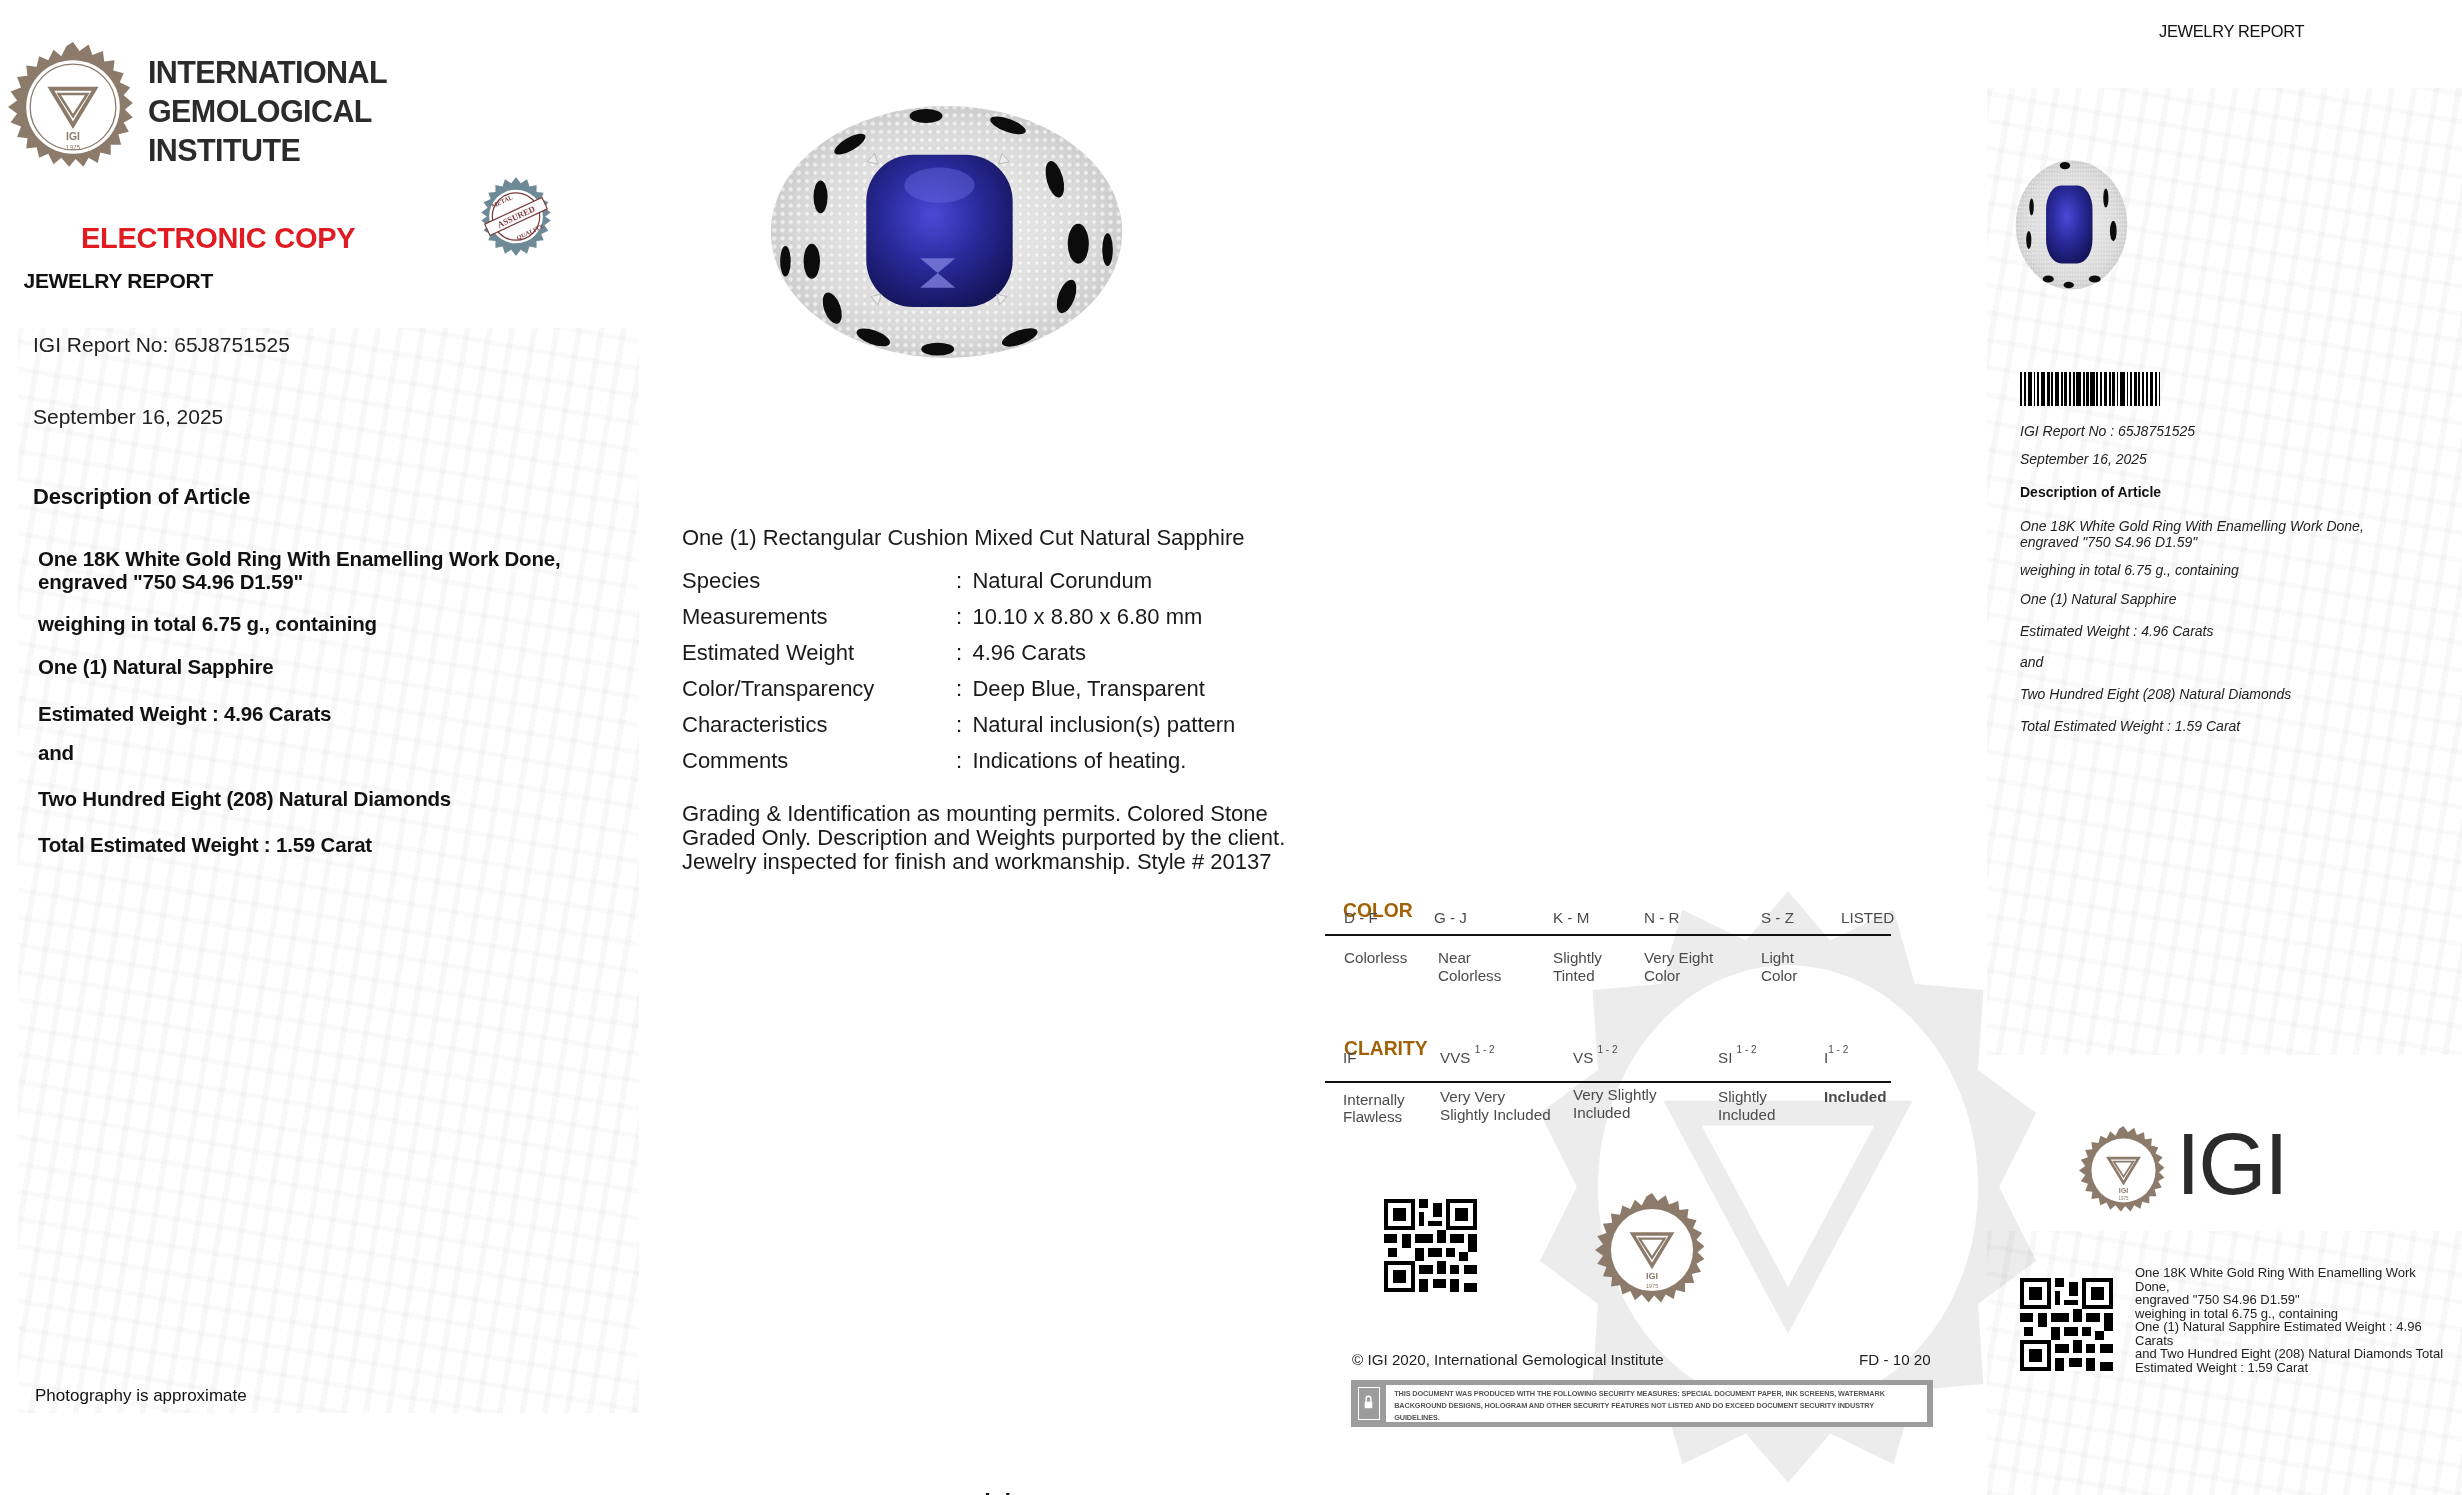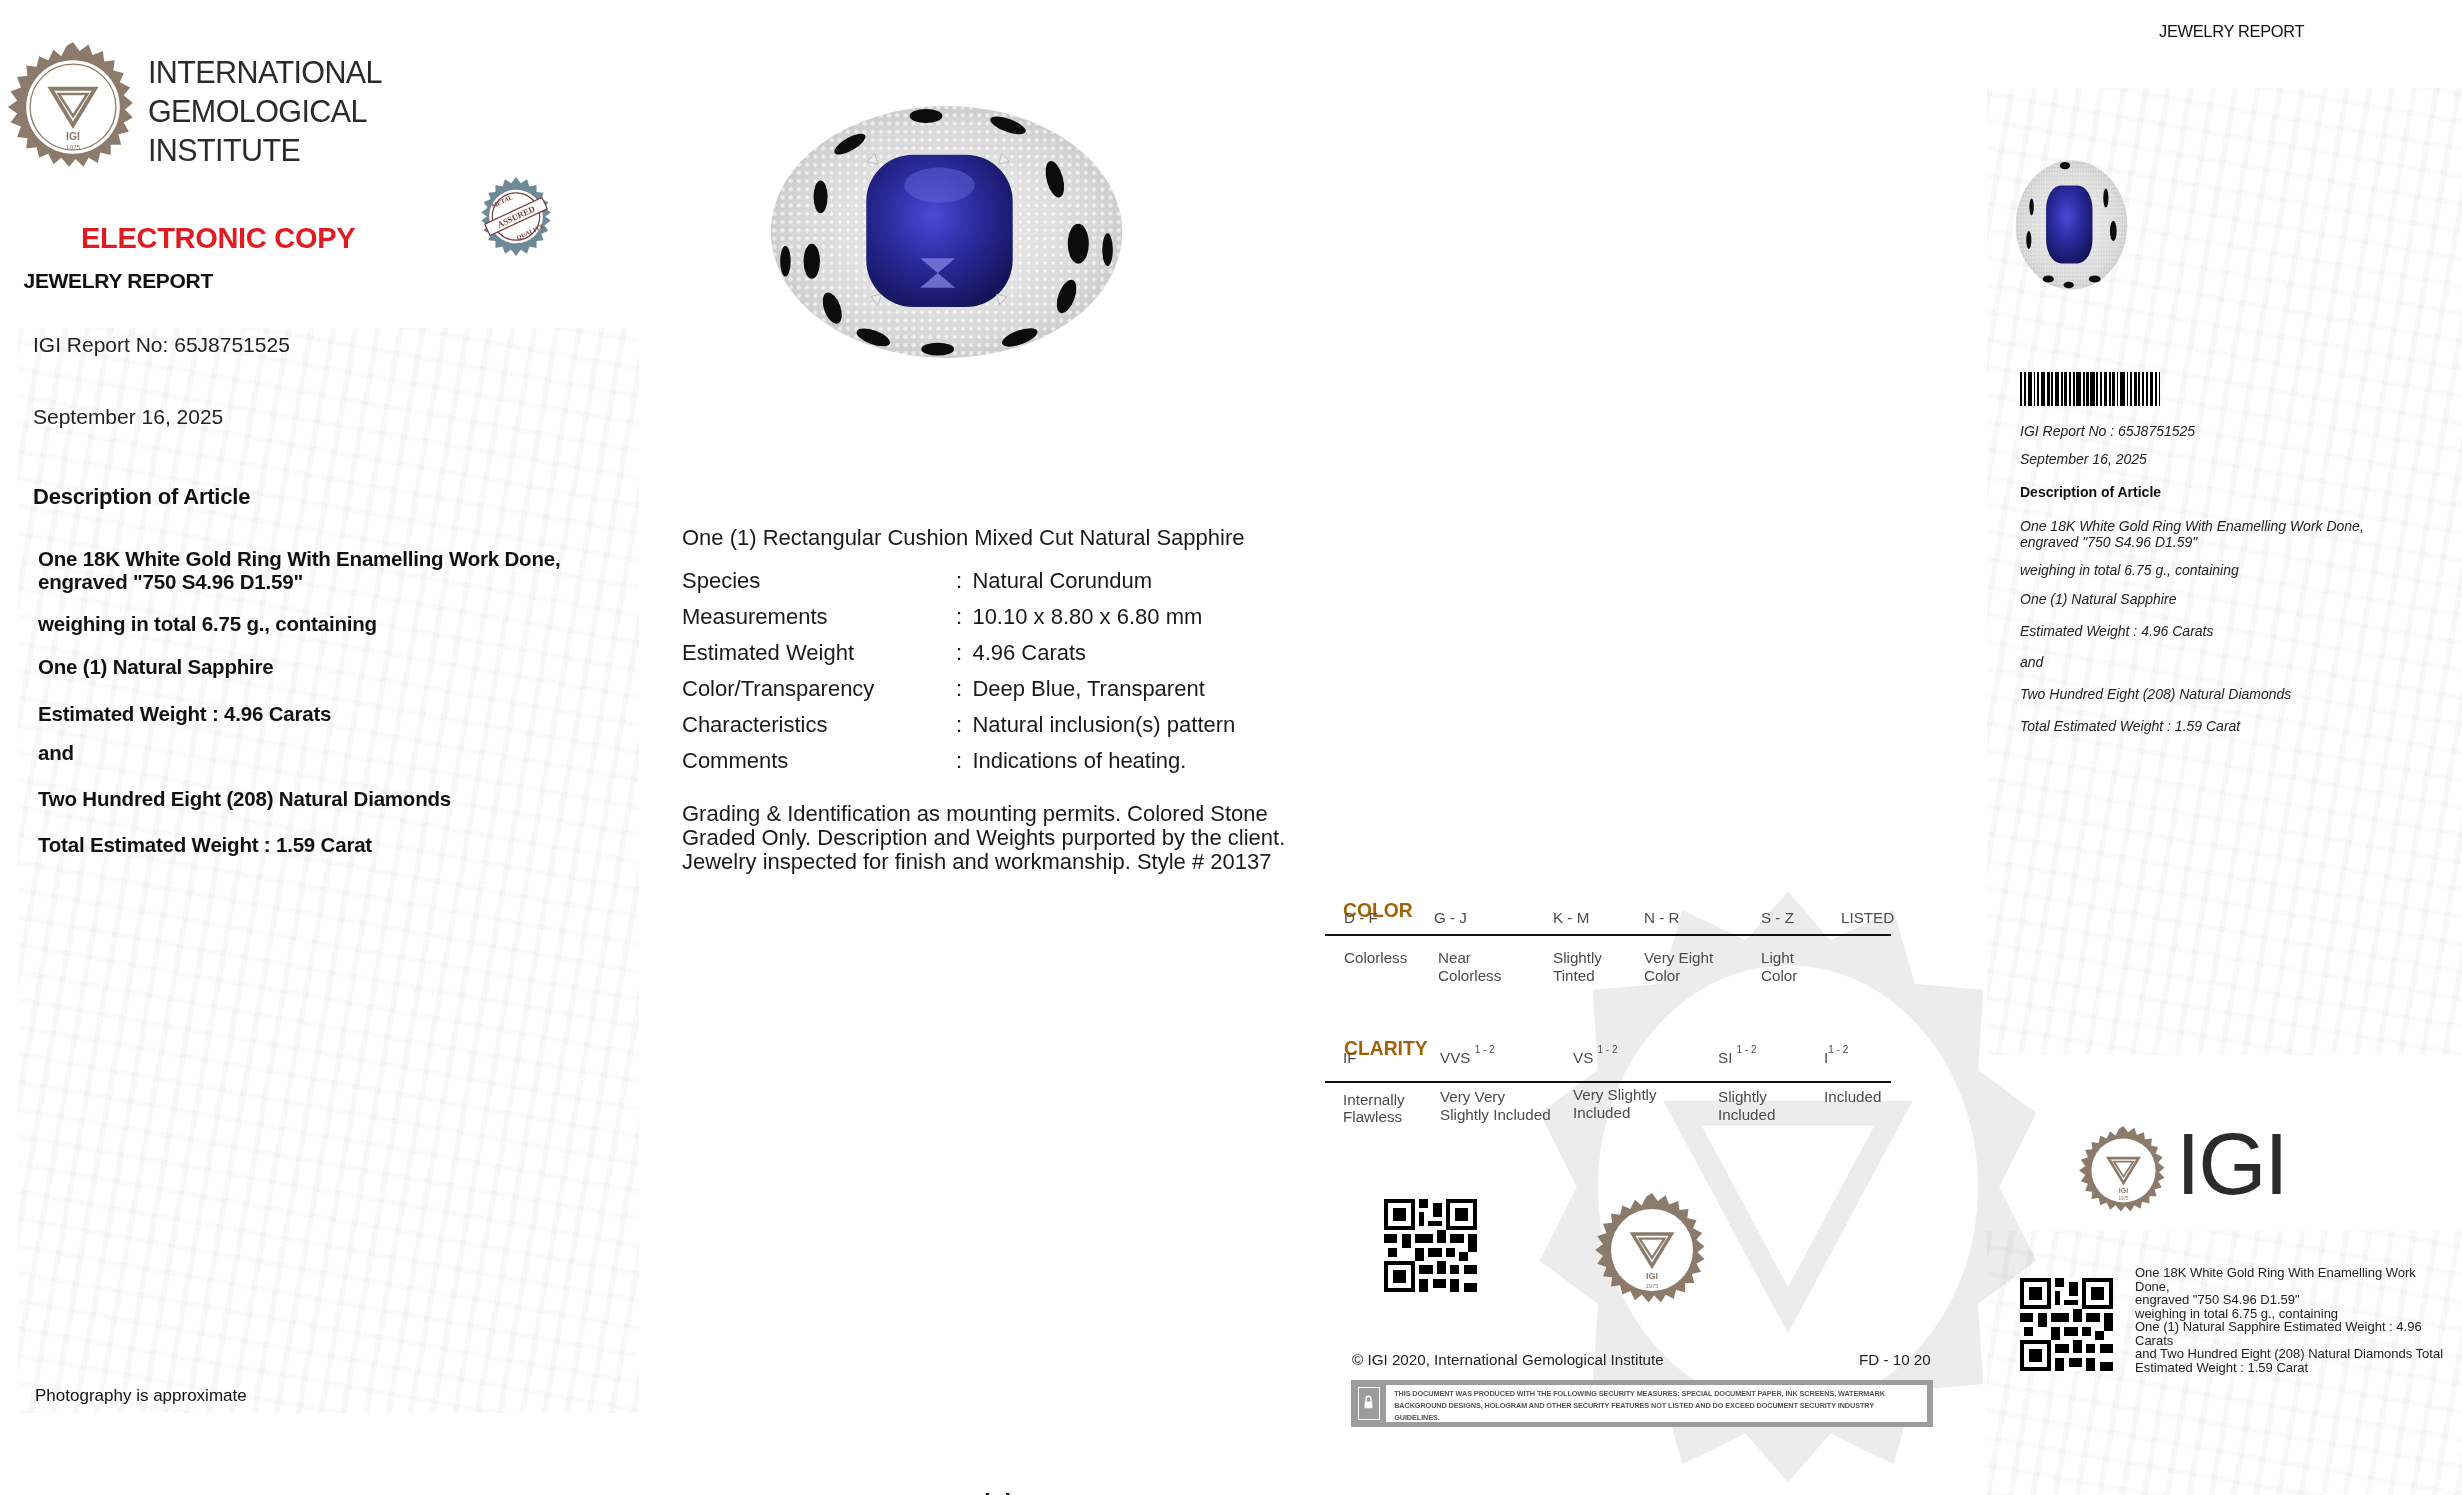--- a/index.html
+++ b/index.html
@@ -4,21 +4,21 @@
 <style>
   html,body{margin:0;padding:0;background:#fff;}
   body{width:2462px;height:1495px;position:relative;overflow:hidden;font-family:"Liberation Sans",sans-serif;color:#111;}
   .abs{position:absolute;}
   .wm{position:absolute;background-color:#fff;
       background-image:repeating-linear-gradient(100deg,rgba(0,0,0,0.028) 0 5.9px,transparent 5.9px 22px),
                        repeating-linear-gradient(10deg,rgba(0,0,0,0.018) 0 4.7px,transparent 4.7px 27px);}
   
   .seal{position:absolute;border-radius:50%;}
   .seal svg{width:100%;height:100%;display:block;}
-  .brand-text{font-weight:normal;font-size:30.5px;line-height:39px;color:#2b2b2b;letter-spacing:-0.6px;}
+  .brand-text{font-weight:bold;font-size:30.5px;line-height:39px;color:#2b2b2b;letter-spacing:-0.6px;}
   .elec{color:#e01b22;font-weight:bold;font-size:29px;letter-spacing:-0.3px;}
   .jr{font-weight:bold;font-size:21px;letter-spacing:-0.3px;}
   .lt{font-size:21px;color:#222;}
   .lb{font-size:20.5px;font-weight:bold;color:#111;letter-spacing:-0.2px;}
   
   .spec{position:absolute;left:682px;top:525px;font-size:22px;color:#1a1a1a;}
   .spec .title{margin-bottom:11.7px;}
   .spec .row{display:flex;height:36px;align-items:center;}
   .spec .k{width:274px;}
   .spec .c{width:16.4px;}
@@ -212,21 +212,21 @@
   <span class="abs" style="left:230px;"><span>VS</span> <span class="sup">1 - 2</span></span>
   <span class="abs" style="left:375px;"><span>SI</span> <span class="sup">1 - 2</span></span>
   <span class="abs" style="left:481px;"><span>I</span><span class="sup">1 - 2</span></span>
 </div>
 <div class="scale-line" style="left:1325px;top:1081px;width:566px;"></div>
 <div class="scale-row" style="left:1343px;top:1086px;width:586px;height:41px;line-height:17.6px;">
   <span class="abs" style="left:0;top:4.7px;width:64px;">Internally Flawless</span>
   <span class="abs" style="left:97px;top:2.3px;width:117px;">Very Very Slightly Included</span>
   <span class="abs" style="left:230px;top:0;width:117px;">Very Slightly Included</span>
   <span class="abs" style="left:375px;top:2.3px;width:64px;">Slightly Included</span>
-  <span class="abs" style="left:481px;top:2.3px;width:70px;">Included</span>
+  <span class="abs" style="left:481px;top:2.3px;width:70px;font-weight:bold;">Included</span>
 </div>
 
 <div class="qr" style="left:1384px;top:1199px;width:93px;height:93px;">
   <svg viewBox="0 0 21 21" width="93" height="93" shape-rendering="crispEdges">
     <rect width="21" height="21" fill="#fff"></rect>
     <g fill="#000">
       <rect x="0" y="0" width="7" height="7"></rect>
         <rect x="14" y="0" width="7" height="7"></rect>
         <rect x="0" y="14" width="7" height="7"></rect>
     </g>

